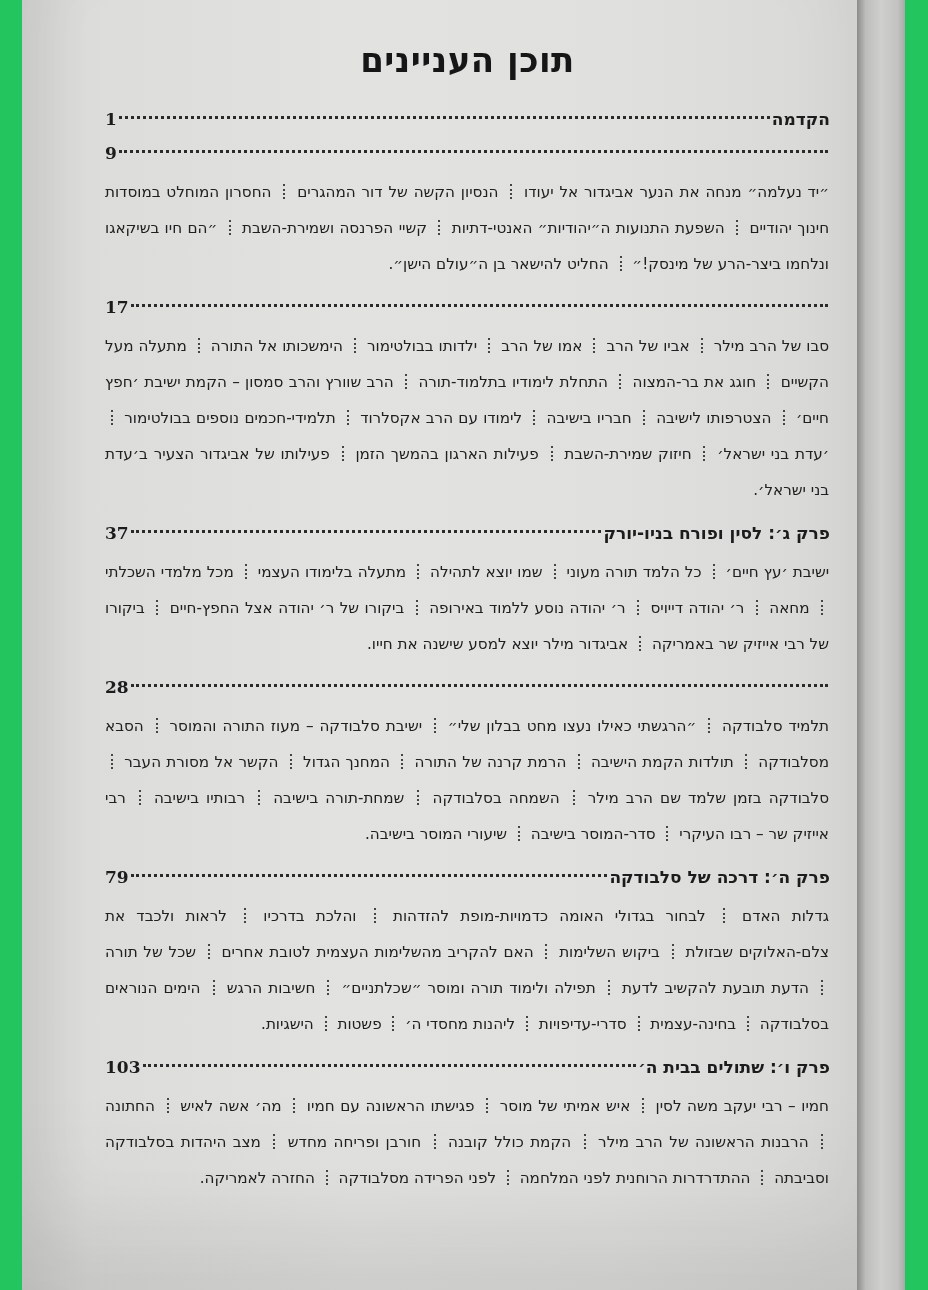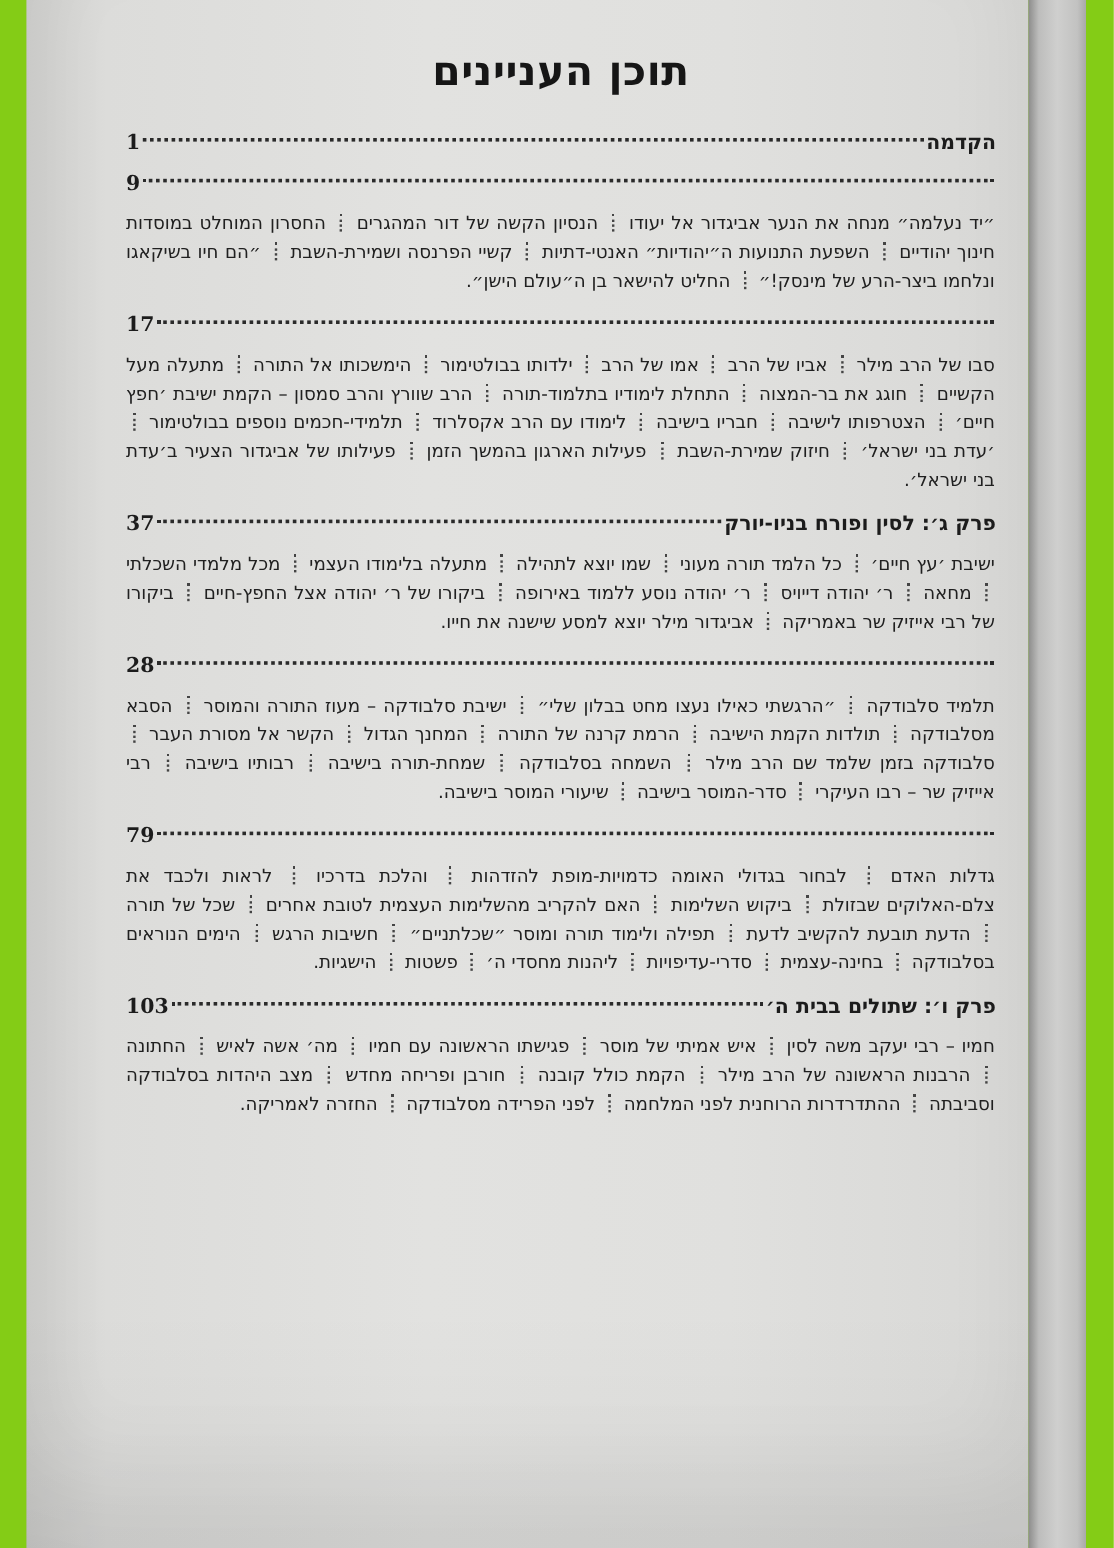--- a/index.html
+++ b/index.html
@@ -4,21 +4,21 @@
   <style>
     html, body { margin: 0; padding: 0; }
     body {
       width: 928px; height: 1290px; overflow: hidden;
       background: #ffffff;
       position: relative;
       font-family: "DejaVu Sans", "Liberation Sans", sans-serif;
     }
     .photo {
       position: absolute; left: 0; top: 0; width: 928px; height: 1290px;
-      background: #84cc16;
+      background: #22c55e;
     }
     .page {
       position: absolute; left: 22px; top: 0; width: 835px; height: 1290px;
       background: linear-gradient(90deg, #cfcfcd 0%, #dcdcda 8%, #e2e2e0 40%, #e0e0de 70%, #d8d8d6 100%);
       box-shadow: inset 0 -60px 80px rgba(0,0,0,0.06);
     }
     .page::after {
       content: ""; position: absolute; left: 0; right: 0; bottom: 0; height: 200px;
       background: linear-gradient(180deg, rgba(0,0,0,0) 0%, rgba(0,0,0,0.04) 100%);
     }
@@ -41,21 +41,21 @@
     }
     .entry-head .label { flex: 0 0 auto; }
     .entry-head .dots {
       flex: 1 1 auto; overflow: hidden; margin: 0 2px;
       border-bottom: 3px dotted #2a2a2a; height: 0; position: relative; top: -6px;
     }
     .entry-head .page-num {
       flex: 0 0 auto; direction: ltr; font-family: "DejaVu Serif", serif; font-weight: bold; font-size: 17px;
     }
     .desc {
-      font-size: 15.2px; line-height: 24px; margin: 4px 0 8px 0; text-align: justify;
+      font-size: 15.2px; line-height: 36px; margin: 4px 0 8px 0; text-align: justify;
       text-align-last: right; color: #202020; padding-right: 1px;
     }
     .sep {
       display: inline-block; width: 0; height: 15px; margin: 0 6px;
       border-left: 2px dotted #444; vertical-align: -2px;
     }
   </style>
 </head>
 <body>
 
@@ -101,20 +101,21 @@
     <div class="chapter">
       <div class="entry-head">
         <span class="dots"></span>
         <span class="page-num">28</span>
       </div>
       <div class="desc"><span>תלמיד סלבודקה</span> <span class="sep"></span> <span>״הרגשתי כאילו נעצו מחט בבלון שלי״</span> <span class="sep"></span> <span>ישיבת סלבודקה – מעוז התורה והמוסר</span> <span class="sep"></span> <span>הסבא מסלבודקה</span> <span class="sep"></span> <span>תולדות הקמת הישיבה</span> <span class="sep"></span> <span>הרמת קרנה של התורה</span> <span class="sep"></span> <span>המחנך הגדול</span> <span class="sep"></span> <span>הקשר אל מסורת העבר</span> <span class="sep"></span> <span>סלבודקה בזמן שלמד שם הרב מילר</span> <span class="sep"></span> <span>השמחה בסלבודקה</span> <span class="sep"></span> <span>שמחת-תורה בישיבה</span> <span class="sep"></span> <span>רבותיו בישיבה</span> <span class="sep"></span> <span>רבי אייזיק שר – רבו העיקרי</span> <span class="sep"></span> <span>סדר-המוסר בישיבה</span> <span class="sep"></span> <span>שיעורי המוסר בישיבה.</span></div>
     </div>
 
     <div class="chapter">
       <div class="entry-head">
+        <span class="label">פרק ה׳: דרכה של סלבודקה</span>
         <span class="dots"></span>
         <span class="page-num">79</span>
       </div>
       <div class="desc"><span>גדלות האדם</span> <span class="sep"></span> <span>לבחור בגדולי האומה כדמויות-מופת להזדהות</span> <span class="sep"></span> <span>והלכת בדרכיו</span> <span class="sep"></span> <span>לראות ולכבד את צלם-האלוקים שבזולת</span> <span class="sep"></span> <span>ביקוש השלימות</span> <span class="sep"></span> <span>האם להקריב מהשלימות העצמית לטובת אחרים</span> <span class="sep"></span> <span>שכל של תורה</span> <span class="sep"></span> <span>הדעת תובעת להקשיב לדעת</span> <span class="sep"></span> <span>תפילה ולימוד תורה ומוסר ״שכלתניים״</span> <span class="sep"></span> <span>חשיבות הרגש</span> <span class="sep"></span> <span>הימים הנוראים בסלבודקה</span> <span class="sep"></span> <span>בחינה-עצמית</span> <span class="sep"></span> <span>סדרי-עדיפויות</span> <span class="sep"></span> <span>ליהנות מחסדי ה׳</span> <span class="sep"></span> <span>פשטות</span> <span class="sep"></span> <span>הישגיות.</span></div>
     </div>
 
     <div class="chapter">
       <div class="entry-head">
         <span class="label">פרק ו׳: שתולים בבית ה׳</span>
         <span class="dots"></span>

